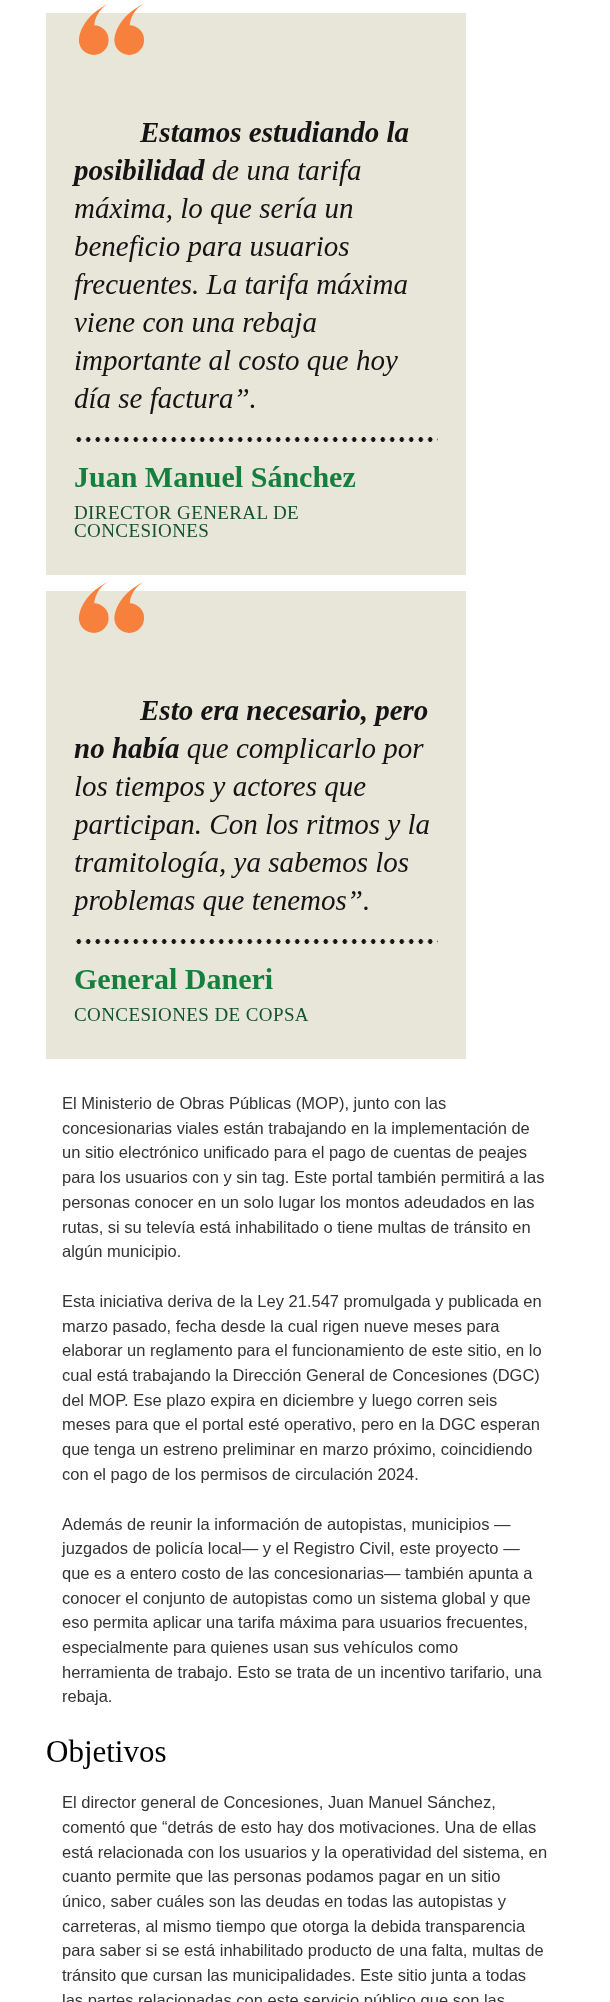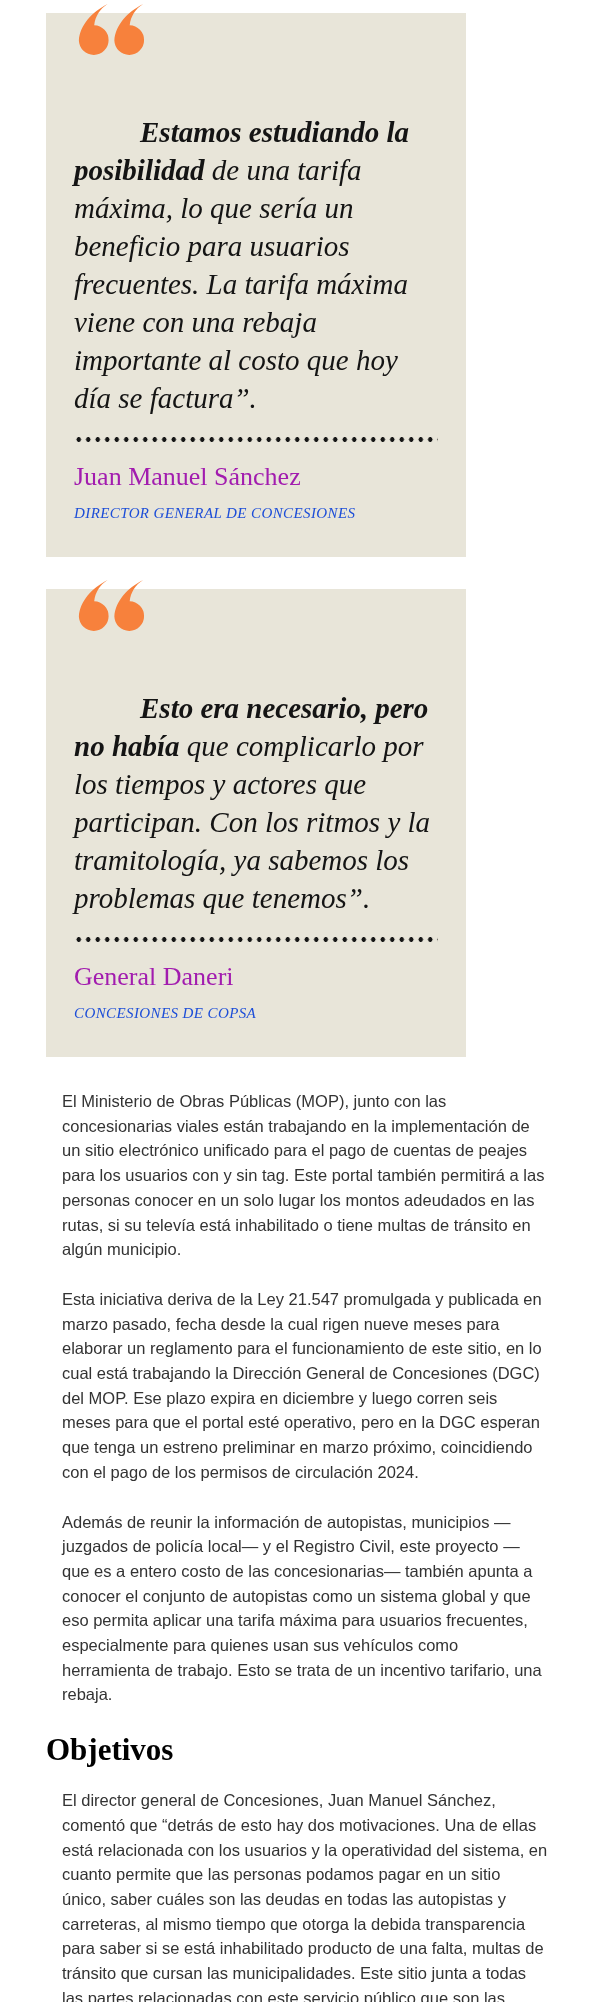--- a/index.html
+++ b/index.html
@@ -15,21 +15,21 @@
     width: 610px;
     padding: 13px 54px 0 46px;
   }
   
   .quote-card {
     position: relative;
     box-sizing: border-box;
     width: 420px;
     background: #E8E5D9;
     padding: 0 28px 35px 28px;
-    margin-bottom: 32px;
+    margin-bottom: 16px;
   }
   .quote-mark {
     position: absolute;
     top: -10px;
     left: 30px;
     width: 70px;
     height: 54px;
   }
   .quote-text {
     margin: 0;
@@ -46,49 +46,48 @@
     margin-top: 20px;
     height: 5px;
     background-image: radial-gradient(circle, #151515 2.1px, transparent 2.6px);
     background-size: 9.5px 5px;
     background-position: 0 50%;
     background-repeat: repeat-x;
   }
   .quote-name {
     margin: 20px 0 0 0;
     font-family: "Liberation Serif", serif;
-    font-weight: normal;
-    font-size: 26px;
+    font-weight: bold;
+    font-size: 30px;
     line-height: 30px;
-    color: #a21caf;
+    color: #15803d;
   }
   .quote-role {
     margin-top: 12px;
     font-family: "Liberation Serif", serif;
-    font-size: 15px;
+    font-size: 19px;
     line-height: 18px;
     letter-spacing: 0.4px;
-    color: #1d4ed8;
-    font-style: italic;
+    color: #14532d;
   }
   
   .article {
     margin-top: 32px;
     width: 503px;
   }
   .article p {
     margin: 0 0 25px 16px;
     font-size: 16.5px;
     line-height: 24.7px;
     color: #333333;
   }
   .article h2 {
     margin: 18px 0 20px 0;
     font-family: "Liberation Serif", serif;
-    font-weight: bold;
+    font-weight: normal;
     font-size: 31px;
     line-height: 36px;
     color: #000000;
   }
 </style>
 </head>
 <body>
 
 <div class="page">
 

